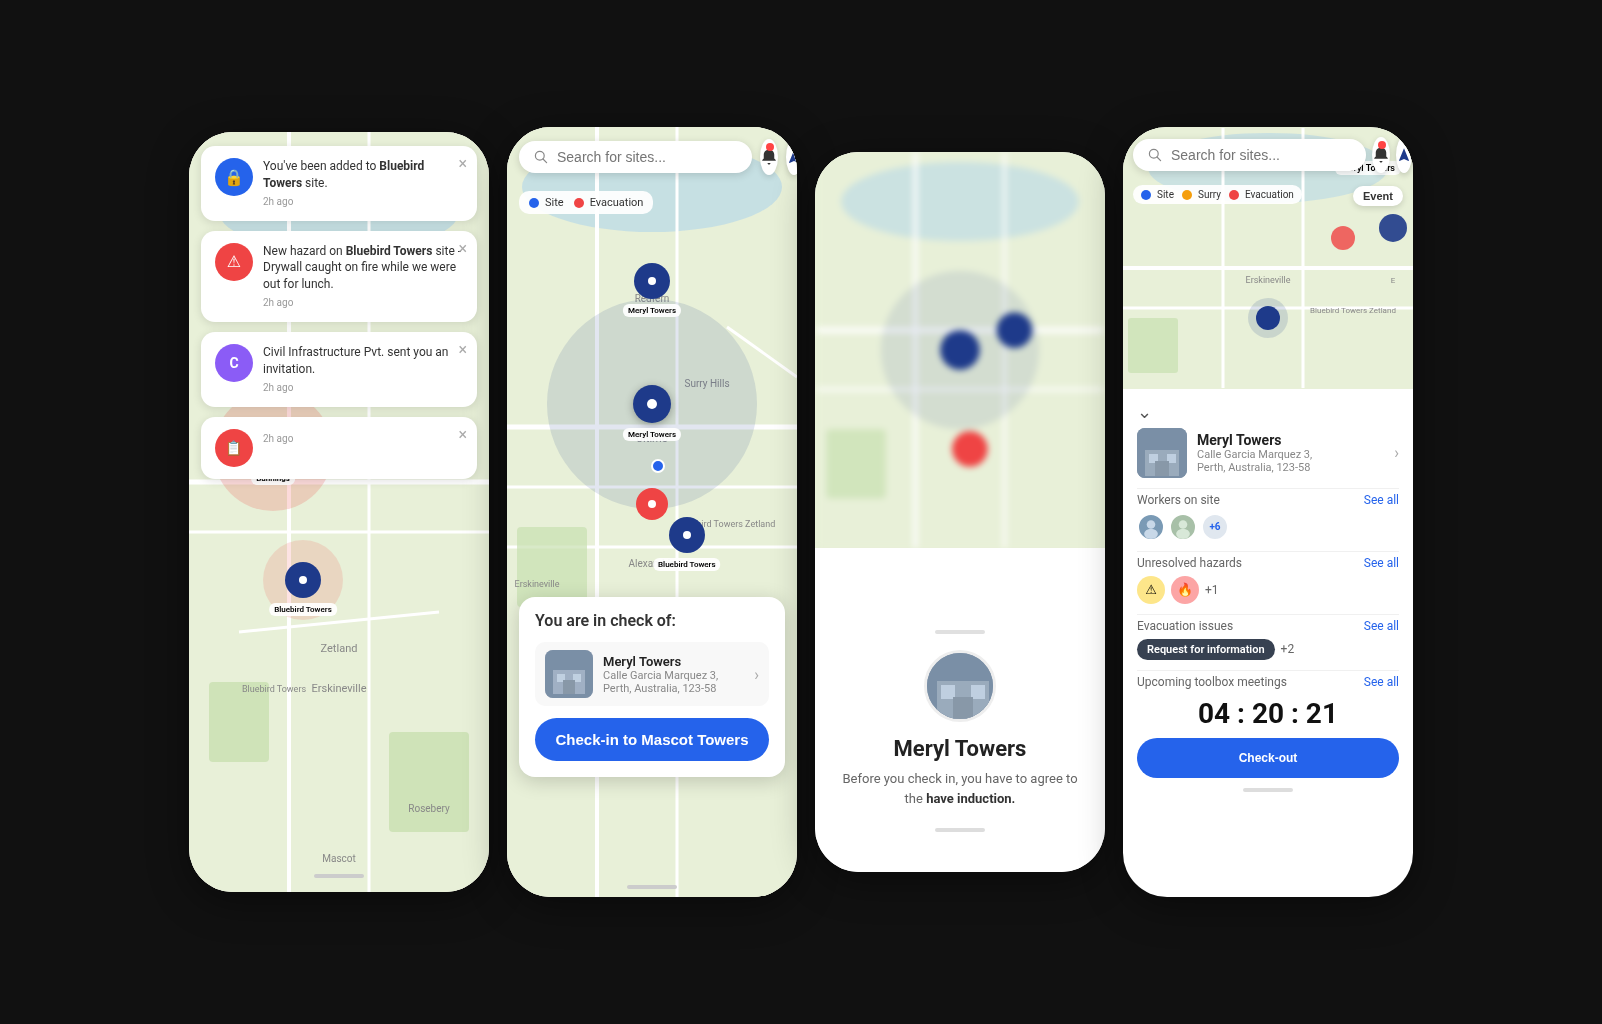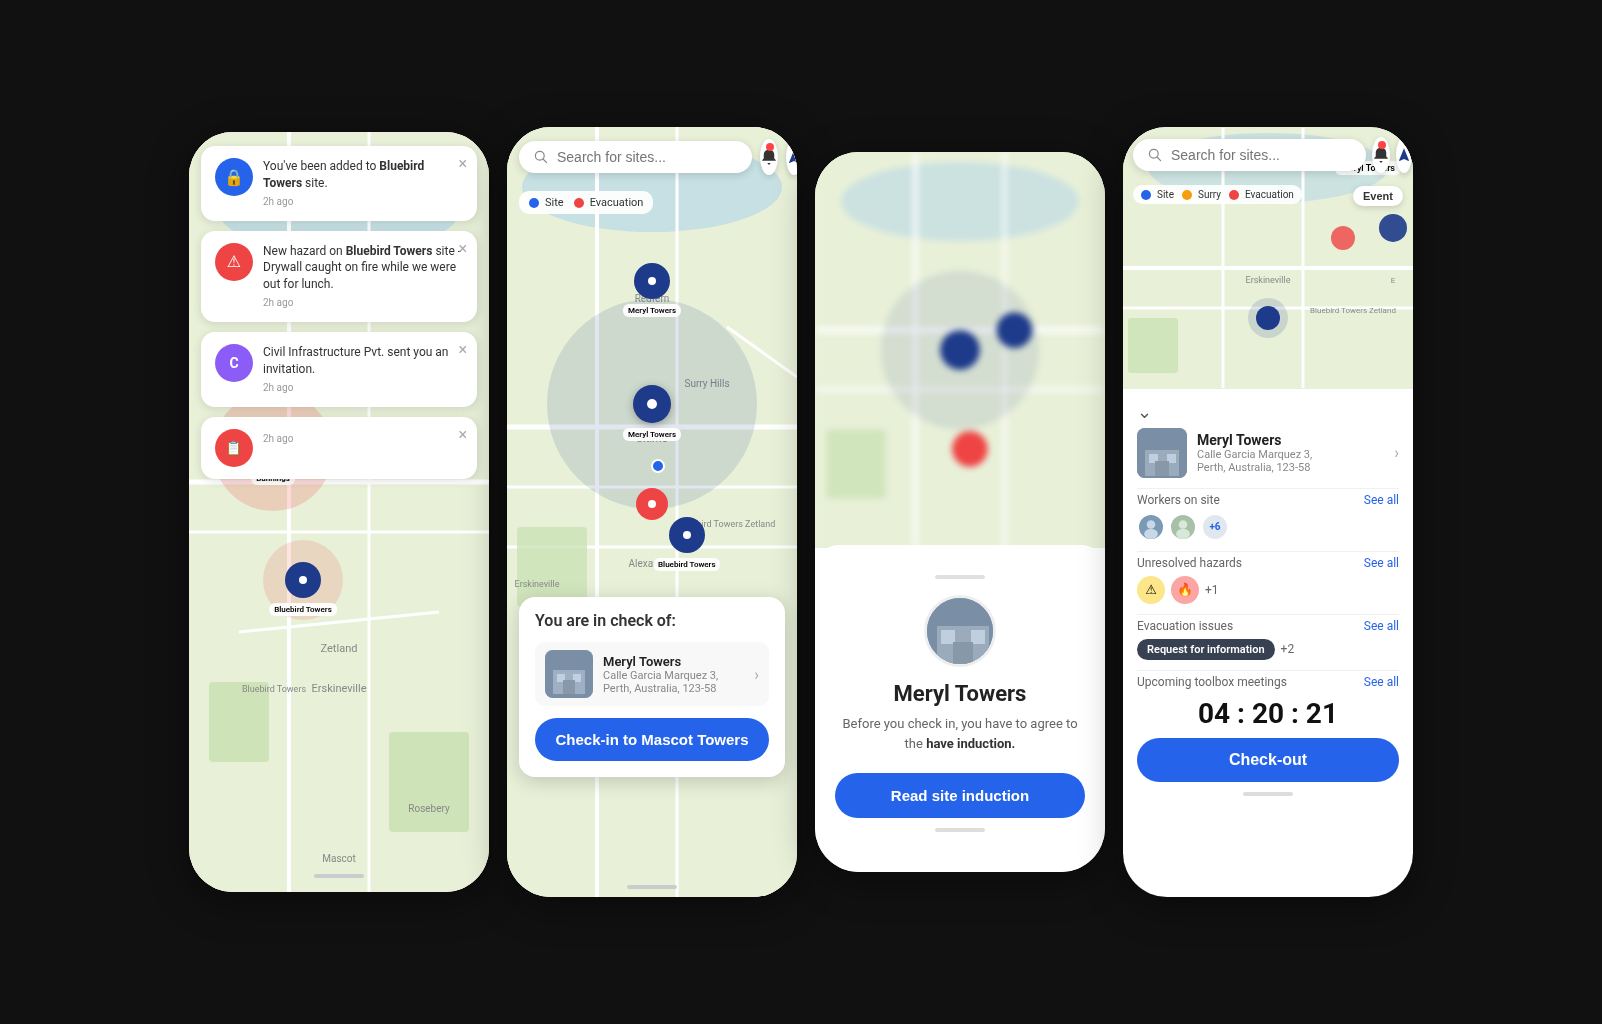--- a/index.html
+++ b/index.html
@@ -231,21 +231,21 @@
     .tag-chip {
       background: #374151; color: #fff;
       border-radius: 20px; padding: 4px 10px;
       font-size: 11px; font-weight: 600;
     }
     .tag-more { font-size: 12px; color: #666; }
     .timer-display { text-align: center; font-size: 28px; font-weight: 700; color: #111; margin: 8px 0; }
     .checkout-btn {
       width: 100%; background: #2563eb; color: #fff;
       border: none; border-radius: 24px; padding: 13px;
-      font-size: 16px; font-weight: 600; cursor: pointer;
+      font-size: 12px; font-weight: 600; cursor: pointer;
     }
 
     .nav-btn {
       position: absolute; z-index: 10;
       background: #fff; border-radius: 50%;
       width: 36px; height: 36px;
       display: flex; align-items: center; justify-content: center;
       box-shadow: 0 2px 6px rgba(0,0,0,0.2);
       cursor: pointer; border: none;
     }
@@ -497,21 +497,20 @@
           <rect x="10" y="28" width="52" height="40" fill="#9aabbc"></rect>
           <rect x="14" y="32" width="14" height="14" fill="#c8d8e8" opacity="0.8"></rect>
           <rect x="44" y="32" width="14" height="14" fill="#c8d8e8" opacity="0.8"></rect>
           <rect x="26" y="44" width="20" height="24" fill="#8898a8"></rect>
         </svg>
       </div>
       <div class="modal-title">Meryl Towers</div>
       <div class="modal-desc">
         Before you check in, you have to agree to the <strong>have induction.</strong>
       </div>
-      <button class="read-induction-btn">Read site induction</button>
       <div class="home-indicator"></div>
     </div>
   </div>
 
   <div class="phone phone-4">
 
     <div style="height:34%;position:relative;background:#e8f0d8;overflow:hidden;">
       <svg viewBox="0 0 290 260" xmlns="http://www.w3.org/2000/svg" style="position:absolute;top:0;left:0;width:100%;height:100%;">
         <rect width="290" height="260" fill="#e8f0d8"></rect>
         <ellipse cx="145" cy="40" rx="120" ry="35" fill="#b8d8e8" opacity="0.6"></ellipse>

